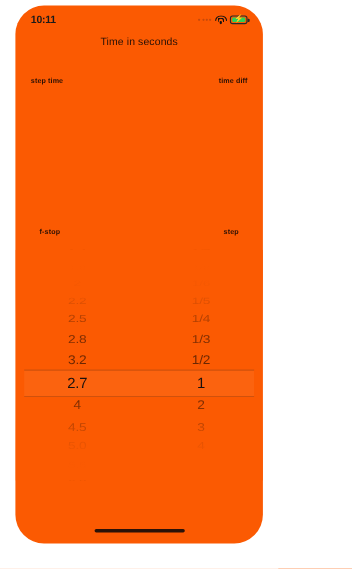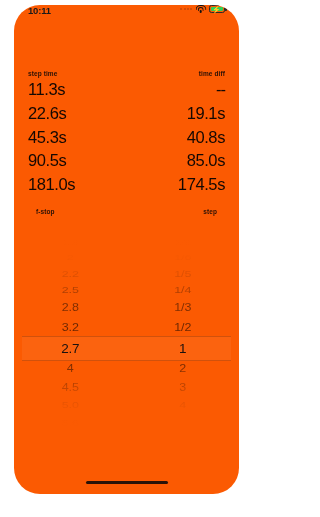--- a/index.html
+++ b/index.html
@@ -14,21 +14,21 @@
     left:14px; top:5px;
     width:225px; height:489px;
     background:#FB5A02;
     border-radius:26px;
     overflow:hidden;
   }
 
   
   .statusbar {
     position:absolute; top:0; left:0; right:0; height:26px;
-    display:flex; align-items:flex-start;
+    display:flex; align-items:center;
     padding:0 14px;
     gap:18px;
   }
   .sb-time {
     font-size:9.5px; font-weight:bold; color:#1a1a1a;
     letter-spacing:-0.2px;
   }
   .sb-right {
     margin-left:auto; display:flex; align-items:center; gap:3px;
   }
@@ -169,49 +169,28 @@
           <span class="w3"></span>
       </div>
       <div class="batt">
         <div class="batt-fill"></div>
         <div class="bolt">⚡</div>
       </div>
     </div>
   </div>
 
   <div class="header">
+    <div class="hdr-label">Time in seconds</div>
   </div>
 
   <div class="times">
     <div class="times-head">
       <div class="col-label">step time</div>
       <div class="col-label">time diff</div>
     </div>
-    <div id="times-rows">
-        <div class="time-row">
-          <div class="time-cell">11.3s</div>
-          <div class="time-cell dash">--</div>
-        </div>
-        <div class="time-row">
-          <div class="time-cell">22.6s</div>
-          <div class="time-cell">19.1s</div>
-        </div>
-        <div class="time-row">
-          <div class="time-cell">45.3s</div>
-          <div class="time-cell">40.8s</div>
-        </div>
-        <div class="time-row">
-          <div class="time-cell">90.5s</div>
-          <div class="time-cell">85.0s</div>
-        </div>
-        <div class="time-row">
-          <div class="time-cell">181.0s</div>
-          <div class="time-cell">174.5s</div>
-        </div>
-      </div>
   </div>
 
   <div class="picker-head">
     <div class="col-label">f-stop</div>
     <div class="col-label">step</div>
   </div>
 
   <div class="picker-wrap">
     <div class="picker-cols">
       <div class="wheel left">

